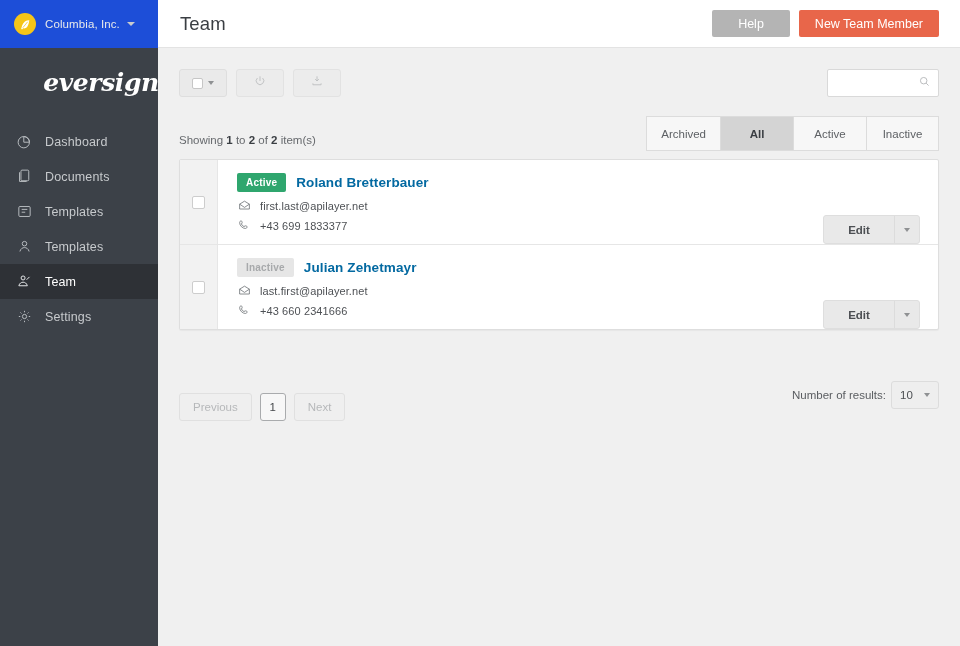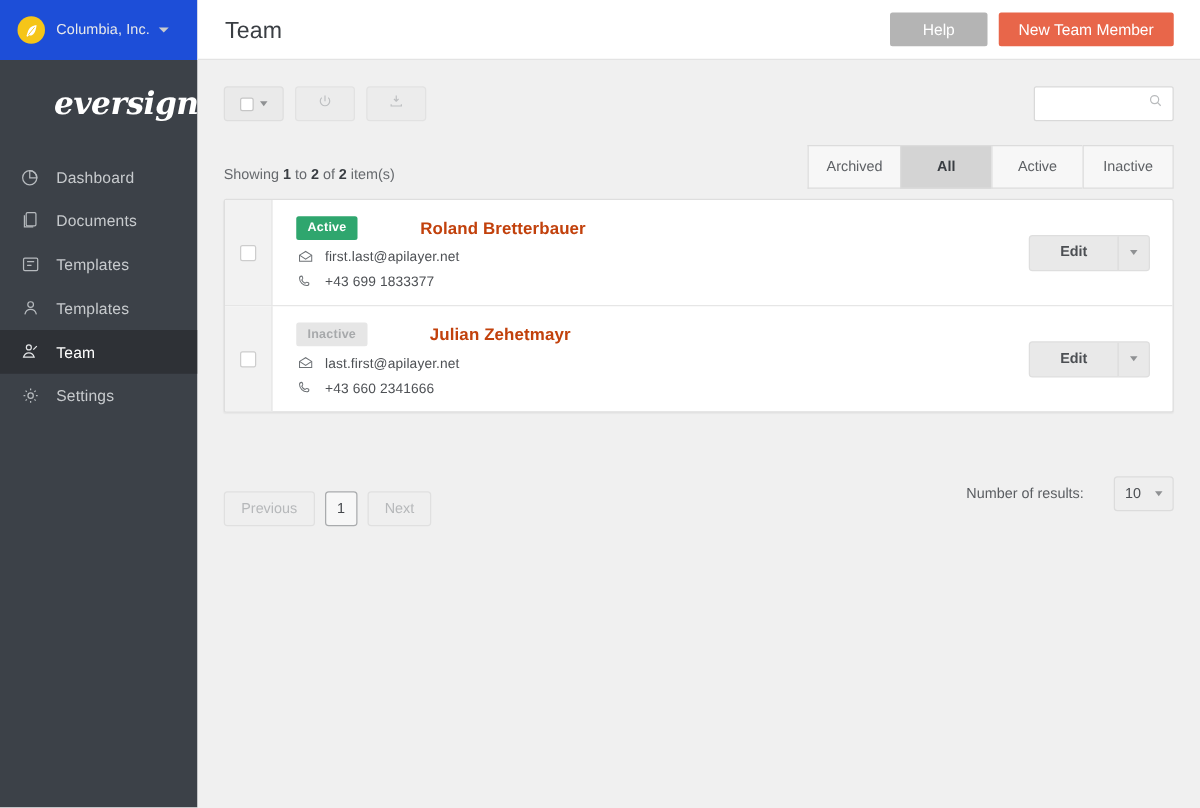--- a/index.html
+++ b/index.html
@@ -167,29 +167,29 @@
   }
   .row-head { display: flex; align-items: center; gap: 10px; }
   .badge {
     font-size: 10px; font-weight: 700; color: #ffffff;
     padding: 3px 9px; border-radius: 2px; letter-spacing: .2px;
     line-height: 1.3;
   }
   .badge.active { background: #2fa66e; }
   .badge.inactive { background: #e6e6e6; color: #a7a9ab; }
   .member-name {
-    font-size: 13.5px; font-weight: 700; color: #c2410c; letter-spacing: .1px; margin-left: 40px;
+    font-size: 13.5px; font-weight: 700; color: #0369a1; letter-spacing: .1px;
   }
   .row-line {
     display: flex; align-items: center; gap: 9px; margin-top: 7px;
   }
   .row-line-icon { width: 14px; display: flex; align-items: center; justify-content: center; }
   .row-line-text { font-size: 11px; color: #4e5155; letter-spacing: .1px; }
   .row-actions {
-    display: flex; align-items: center; padding-right: 18px; flex-shrink: 0;
+    display: flex; align-items: flex-end; padding-right: 18px; flex-shrink: 0;
   }
   .split-btn {
     display: flex; height: 29px;
     border: 1px solid #dedede; border-radius: 3px; overflow: hidden;
     background: #e9e9e9;
   }
   .split-main {
     min-width: 70px; padding: 0 18px;
     display: flex; align-items: center; justify-content: center;
     font-size: 11.5px; font-weight: 700; color: #4c4f53; cursor: pointer;
@@ -210,21 +210,21 @@
     display: flex; align-items: center; justify-content: center;
     background: #efefef; border: 1px solid #e0e0e0; border-radius: 3px;
     font-size: 11.5px; color: #b6b8ba; cursor: default;
   }
   .pg-num {
     width: 26px; height: 28px;
     display: flex; align-items: center; justify-content: center;
     background: #f7f7f7; border: 1px solid #a9abad; border-radius: 3px;
     font-size: 11.5px; color: #45484c; cursor: pointer;
   }
-  .results { display: flex; align-items: center; gap: 24px; }
+  .results { display: flex; align-items: center; gap: 5px; }
   .results-label { font-size: 11.5px; color: #5a5d61; }
   .results-select {
     height: 28px; min-width: 48px; padding: 0 8px;
     background: #eeeeee; border: 1px solid #dcdcdc; border-radius: 3px;
     display: flex; align-items: center; justify-content: space-between;
     gap: 10px; font-size: 11.5px; color: #4c4f53; cursor: pointer;
   }
 </style>
 </head>
 <body>

